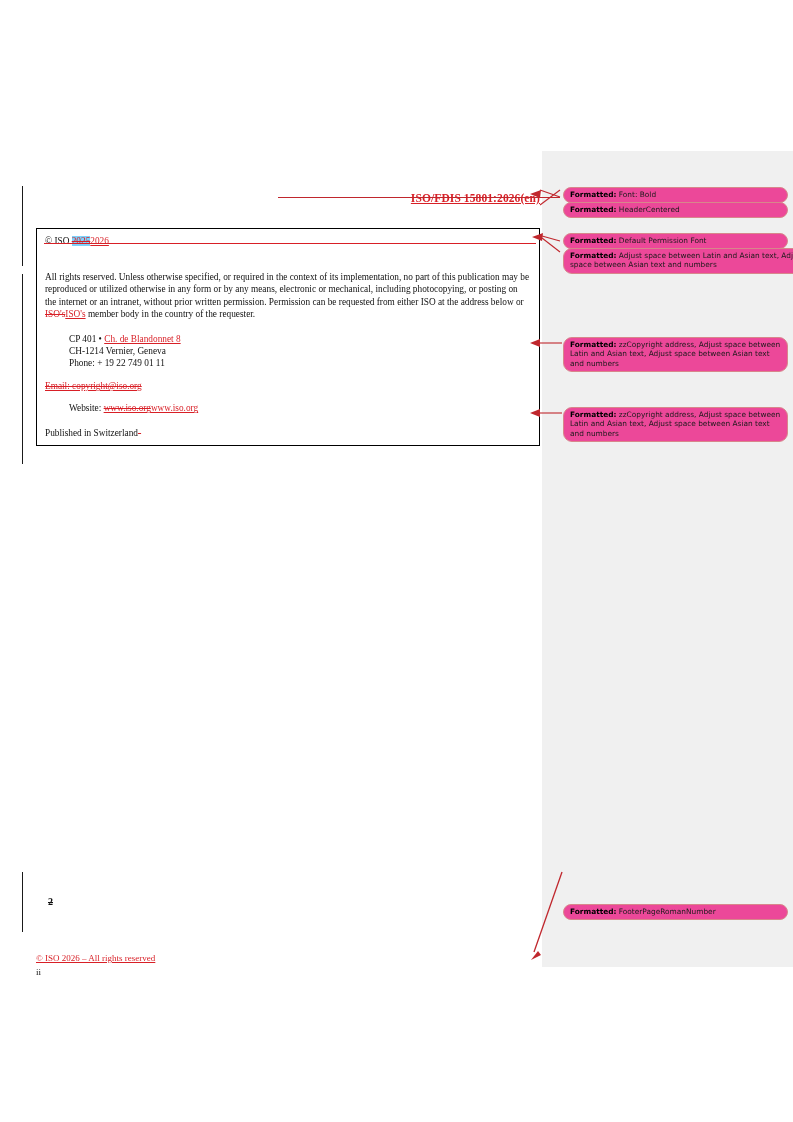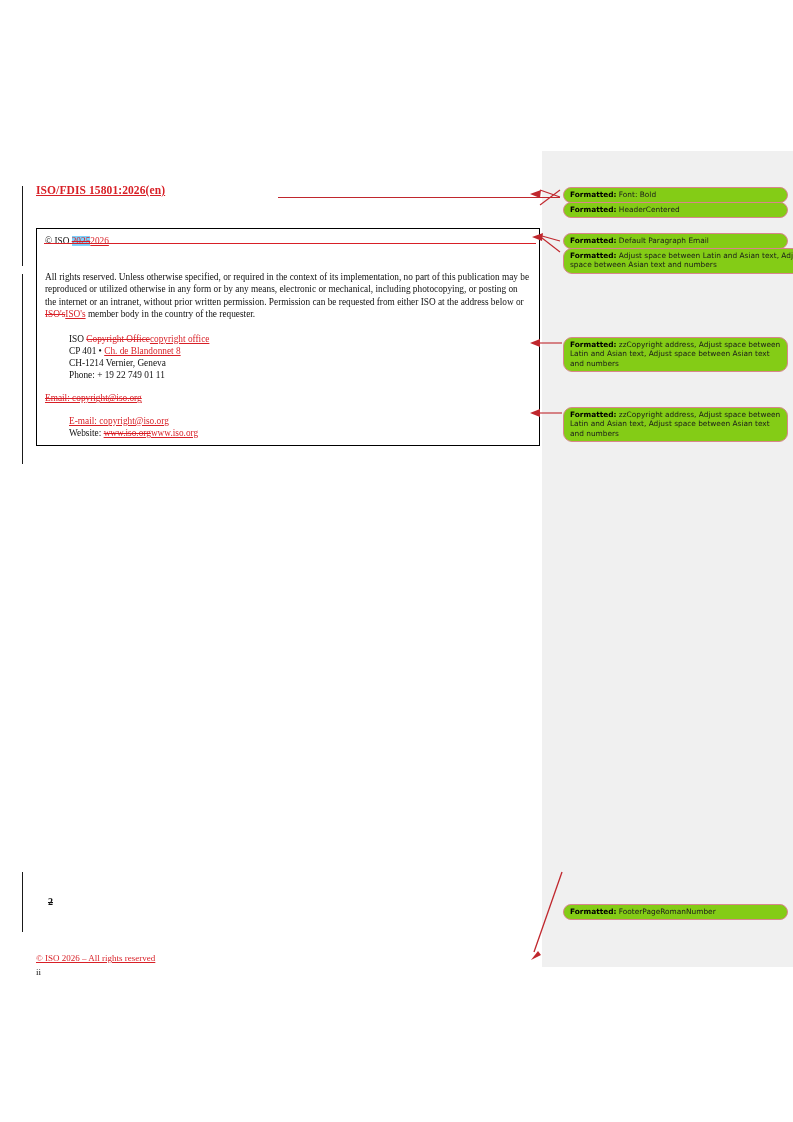--- a/index.html
+++ b/index.html
@@ -38,23 +38,23 @@
     border-left: 1.3px solid #1a1a1a;
   }
   .cb-top   { left: 22px; top: 186px; height: 80px; }
   .cb-mid   { left: 22px; top: 274px; height: 190px; }
   .cb-bot   { left: 22px; top: 872px; height: 60px; }
 
   
   .doc-header {
     position: absolute;
     left: 36px;
-    top: 180px;
+    top: 188px;
     width: 504px;
-    text-align: left;
+    text-align: right;
   }
   .doc-header .title {
     font-family: "Liberation Serif", serif;
     font-size: 11.5px;
     font-weight: bold;
     color: #d81f26;
     text-decoration: underline;
     letter-spacing: .1px;
     white-space: nowrap;
   }
@@ -182,21 +182,21 @@
     display: block;
     margin-top: 2px;
     font-size: 9px;
     color: #111;
   }
 
   
   .balloon {
     position: absolute;
     box-sizing: border-box;
-    background: #84cc16;
+    background: #ec4899;
     border: 1px solid #d8868b;
     border-radius: 9px;
     padding: 2px 5px 3px 6px;
     font-family: "DejaVu Sans", sans-serif;
     font-size: 7.4px;
     line-height: 9.3px;
     color: #1a1a1a;
   }
   .balloon b {
     font-weight: bold;
@@ -233,35 +233,36 @@
 
       <div class="iso-line">
         <span>© ISO </span><span class="del-hl">2025</span><span class="ins">2026</span>
       </div>
 
       <div class="body-para">
         <span>All rights reserved. Unless otherwise specified, or required in the context of its implementation, no part of this publication may be reproduced or utilized otherwise in any form or by any means, electronic or mechanical, including photocopying, or posting on the internet or an intranet, without prior written permission. Permission can be requested from either ISO at the address below or </span><span class="del">ISO's</span><span class="ins">ISO's</span><span> member body in the country of the requester.</span>
       </div>
 
       <div class="addr-block">
-        <div><span>ISO </span><span class="del">Copyright Office</span><span class="ins">copyright office</span></div>
         <div><span>CP 401 • </span><span class="ins">Ch. de Blandonnet 8</span></div>
         <div>CH-1214 Vernier, Geneva</div>
         <div>Phone: + 19 22 749 01 11</div>
       </div>
 
       <div class="addr-del-line">
         <span class="del-both">Email: copyright@iso.org</span>
       </div>
 
       <div class="addr-ins-block">
-        <div><span class="ins">E-mail: copyright@iso.org</span></div>
         <div><span>Website: </span><span class="del-both">www.iso.org</span><span class="ins">www.iso.org</span></div>
       </div>
 
+      <div class="published-line">
+        <span>Published in Switzerland</span><span class="del">-</span>
+      </div>
 
     </div>
   </div>
   <div class="rule-iso"></div>
 
   <div class="footer-struck">2</div>
   <div class="footer-center">
     <span class="cr">© ISO 2026 – All rights reserved</span>
     <span class="pg">ii</span>
   </div>
@@ -291,21 +292,21 @@
     <span>Font: Bold</span>
   </div>
 
   <div class="balloon" style="left:563px; top:202px; width:225px;">
     <b>Formatted:</b>
     <span>HeaderCentered</span>
   </div>
 
   <div class="balloon" style="left:563px; top:233px; width:225px;">
     <b>Formatted:</b>
-    <span>Default Paragraph Email</span>
+    <span>Default Permission Font</span>
   </div>
 
   <div class="balloon" style="left:563px; top:248px; width:257px;">
     <b>Formatted:</b>
     <span>Adjust space between Latin and Asian text, Adjust space between Asian text and numbers</span>
   </div>
 
   <div class="balloon" style="left:563px; top:337px; width:225px;">
     <b>Formatted:</b>
     <span>zzCopyright address, Adjust space between Latin and Asian text, Adjust space between Asian text and numbers</span>

